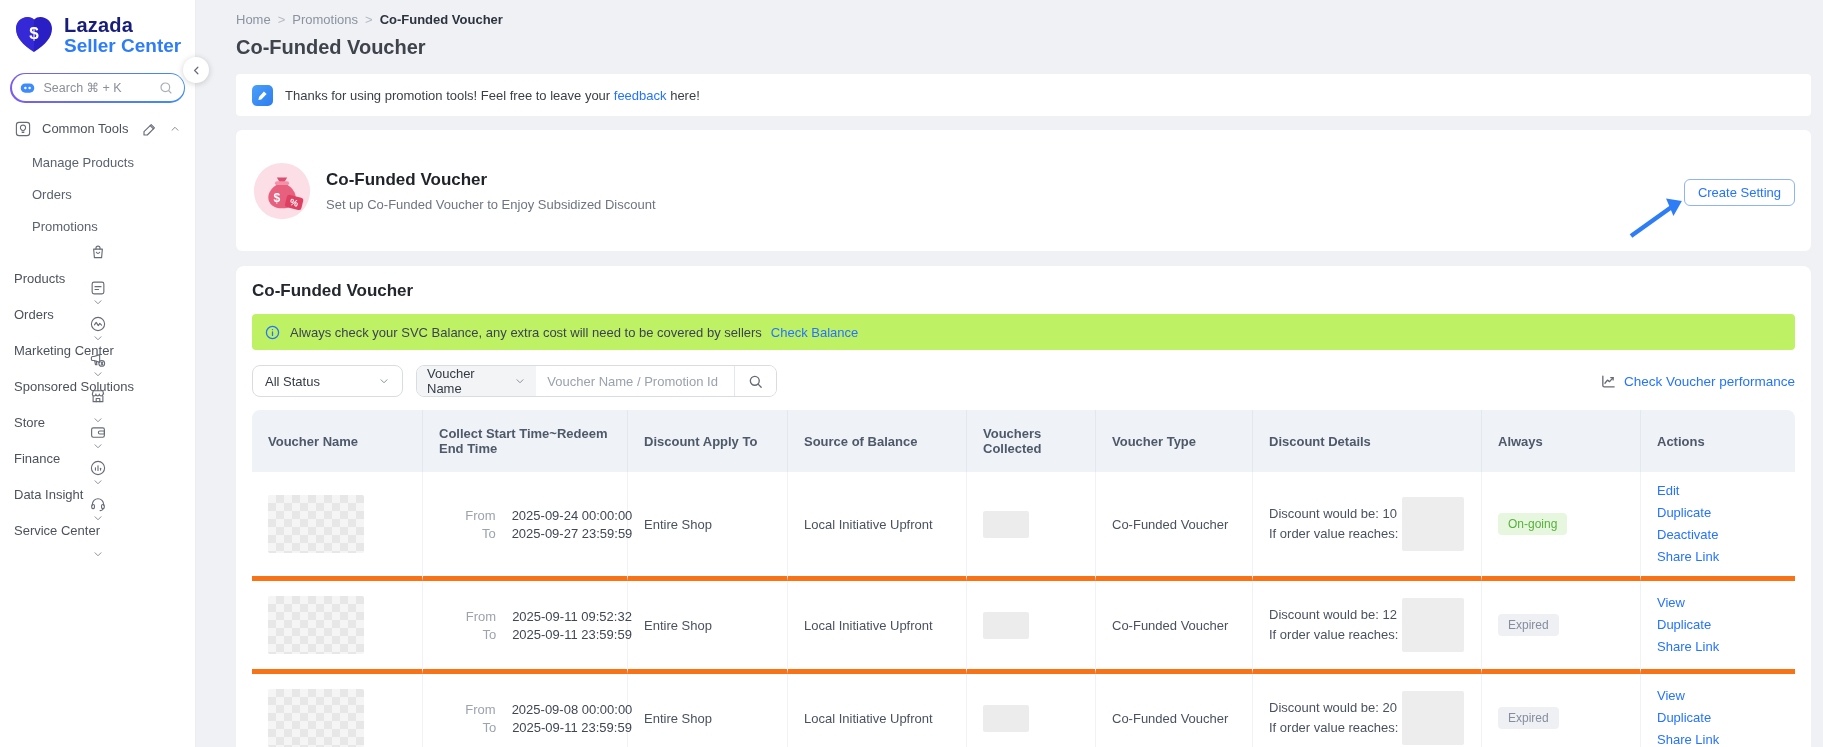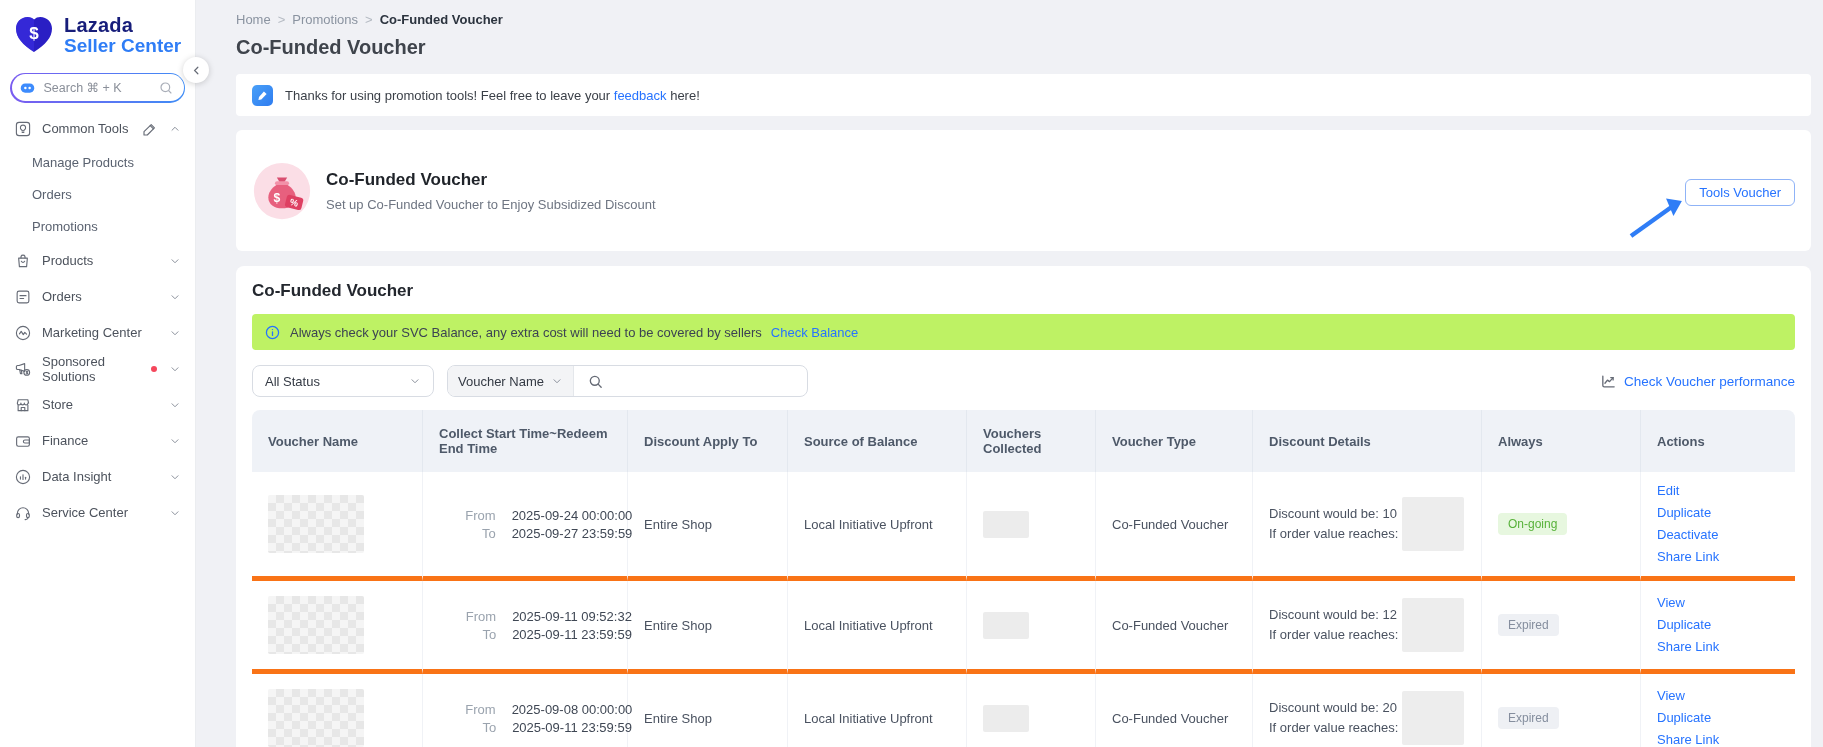--- a/index.html
+++ b/index.html
@@ -13,21 +13,21 @@
   .brand-line1 { font-size:20px; font-weight:800; color:#171d7a; letter-spacing:.2px; }
   .brand-line2 { font-size:19px; font-weight:700; color:#2f7df6; }
   .search-wrap { margin:16px 10px 8px 10px; background:linear-gradient(90deg,#7a5cf0,#3f8df6); border-radius:16px; padding:1.5px; }
   .search-pill { background:#fff; border-radius:15px; height:27px; display:flex; align-items:center; gap:7px; padding:0 10px 0 6px; }
   .search-pill input { border:none; outline:none; flex:1; font-size:12.5px; color:#555; width:80px; background:transparent; font-family:inherit; }
   .search-pill input::placeholder { color:#8a8f99; }
   .nav { margin-top:6px; font-size:13px; color:#595f6b; }
   .nav-group-header { display:flex; align-items:center; gap:10px; height:36px; padding:0 14px; cursor:pointer; }
   .nav-group-header .grow { flex:1; color:#4c525c; }
   .nav-sub-item { height:32px; display:flex; align-items:center; padding-left:32px; color:#5a6270; cursor:pointer; }
-  .nav-item { height:36px; display:flex; align-items:center; gap:10px; padding:0 14px; cursor:pointer; }
+  .nav-item { height:36px; display:flex; gap:10px; padding:0 14px; cursor:pointer;flex-direction:column; }
   .nav-item .label { flex:1; color:#4c525c; }
   .nav-item .dot { width:6px; height:6px; border-radius:50%; background:#f5475c; margin-right:2px; }
   .icon { display:inline-flex; align-items:center; justify-content:center; color:#666b76; }
   .icon svg { display:block; }
   .chev { color:#8b919c; }
 
   .collapse-btn { position:absolute; left:183px; top:57px; width:26px; height:26px; border-radius:50%; background:#fff;
     box-shadow:0 1px 6px rgba(0,0,0,.18); display:flex; align-items:center; justify-content:center; z-index:6; color:#868c96; cursor:pointer; }
 
   
@@ -51,21 +51,21 @@
   .create-btn { position:absolute; right:16px; top:49px; height:27px; padding:0 13px; background:#fff; border:1px solid #8fb3f7;
     border-radius:6px; color:#2673ff; font-size:13px; display:flex; align-items:center; cursor:pointer; font-family:inherit; }
   .anno-arrow { position:absolute; right:124px; top:64px; }
 
   .section-card { margin-top:15px; flex:1; background:#fff; border-radius:8px 8px 0 0; padding:15px 16px 0; overflow:hidden; }
   .section-title { font-size:17px; font-weight:700; color:#23272e; }
   .info-bar { margin-top:13px; height:36px; background:#bef264; border-radius:4px; display:flex; align-items:center; gap:9px; padding:0 12px; font-size:13px; color:#3c4352; }
   .info-bar .icon { color:#2673ff; }
 
   .filter-row { margin-top:15px; display:flex; align-items:center; }
-  .select-box { width:182px; height:32px; border:1px solid #d8dce3; border-radius:8px; display:flex; align-items:center; padding:0 12px; font-size:13px; color:#343a44; background:#fff; cursor:pointer; }
+  .select-box { width:151px; height:32px; border:1px solid #d8dce3; border-radius:8px; display:flex; align-items:center; padding:0 12px; font-size:13px; color:#343a44; background:#fff; cursor:pointer; }
   .select-box .grow { flex:1; }
   .compound { margin-left:13px; width:361px; height:32px; border:1px solid #d8dce3; border-radius:8px; display:flex; align-items:stretch; overflow:hidden; background:#fff; }
   .compound .seg { background:#f3f4f6; display:flex; align-items:center; gap:7px; padding:0 10px; font-size:13px; color:#343a44; cursor:pointer; }
   .compound input { border:none; outline:none; flex:1; padding:0 11px; font-size:13px; color:#333; font-family:inherit; }
   .compound input::placeholder { color:#9aa2ae; }
   .compound .search-btn { width:44px; border-left:1px solid #e4e7eb; display:flex; align-items:center; justify-content:center; color:#4c525c; cursor:pointer; background:#fff; }
   .perf-link { margin-left:auto; display:flex; align-items:center; gap:7px; color:#2673ff; font-size:13.5px; cursor:pointer; }
 
   
   table { margin-top:13px; border-collapse:separate; border-spacing:0; table-layout:fixed; width:1543px; }
@@ -322,21 +322,21 @@
         <text x="26.5" y="43.5" text-anchor="middle" font-size="13" font-weight="bold" fill="#fff" font-family="Liberation Sans, sans-serif">$</text>
         <g transform="rotate(14 45 44)">
           <rect x="36" y="37.5" width="18" height="13.5" rx="3" fill="#de4062"></rect>
           <text x="45" y="47.8" text-anchor="middle" font-size="10" font-weight="bold" fill="#fff" font-family="Liberation Sans, sans-serif">%</text>
         </g>
       </svg>
       <div class="hero-copy">
         <div class="hero-title">Co-Funded Voucher</div>
         <div class="hero-sub">Set up Co-Funded Voucher to Enjoy Subsidized Discount</div>
       </div>
-      <button class="create-btn">Tools Voucher</button>
+      <button class="create-btn">Create Setting</button>
       <svg class="anno-arrow" width="62" height="48" viewBox="0 0 62 48">
         <line x1="6" y1="42" x2="48" y2="12" stroke="#2f7df6" stroke-width="4.5"></line>
         <path d="M40 6 L56 6 L50 22 Z" fill="#2f7df6" transform="rotate(9 50 12)"></path>
       </svg>
     </div>
 
     <section class="section-card">
       <div class="section-title">Co-Funded Voucher</div>
 
       <div class="info-bar">
@@ -362,20 +362,21 @@
         </div>
         <div class="compound">
           <div class="seg">
             <span>Voucher Name</span>
             <span class="icon chev">
                 <svg width="12" height="12" viewBox="0 0 24 24" fill="none" stroke="currentColor" stroke-width="2" stroke-linecap="round">
                   <polyline points="6,9.5 12,15.5 18,9.5"></polyline>
                 </svg>
               </span>
           </div>
+          <input placeholder="Voucher Name / Promotion Id" style="">
           <div class="search-btn">
             <span class="icon">
                 <svg width="17" height="17" viewBox="0 0 24 24" fill="none" stroke="currentColor" stroke-width="1.9" stroke-linecap="round">
                   <circle cx="11" cy="11" r="6.3"></circle>
                   <line x1="15.7" y1="15.7" x2="20" y2="20"></line>
                 </svg>
               </span>
           </div>
         </div>
         <div class="perf-link">

